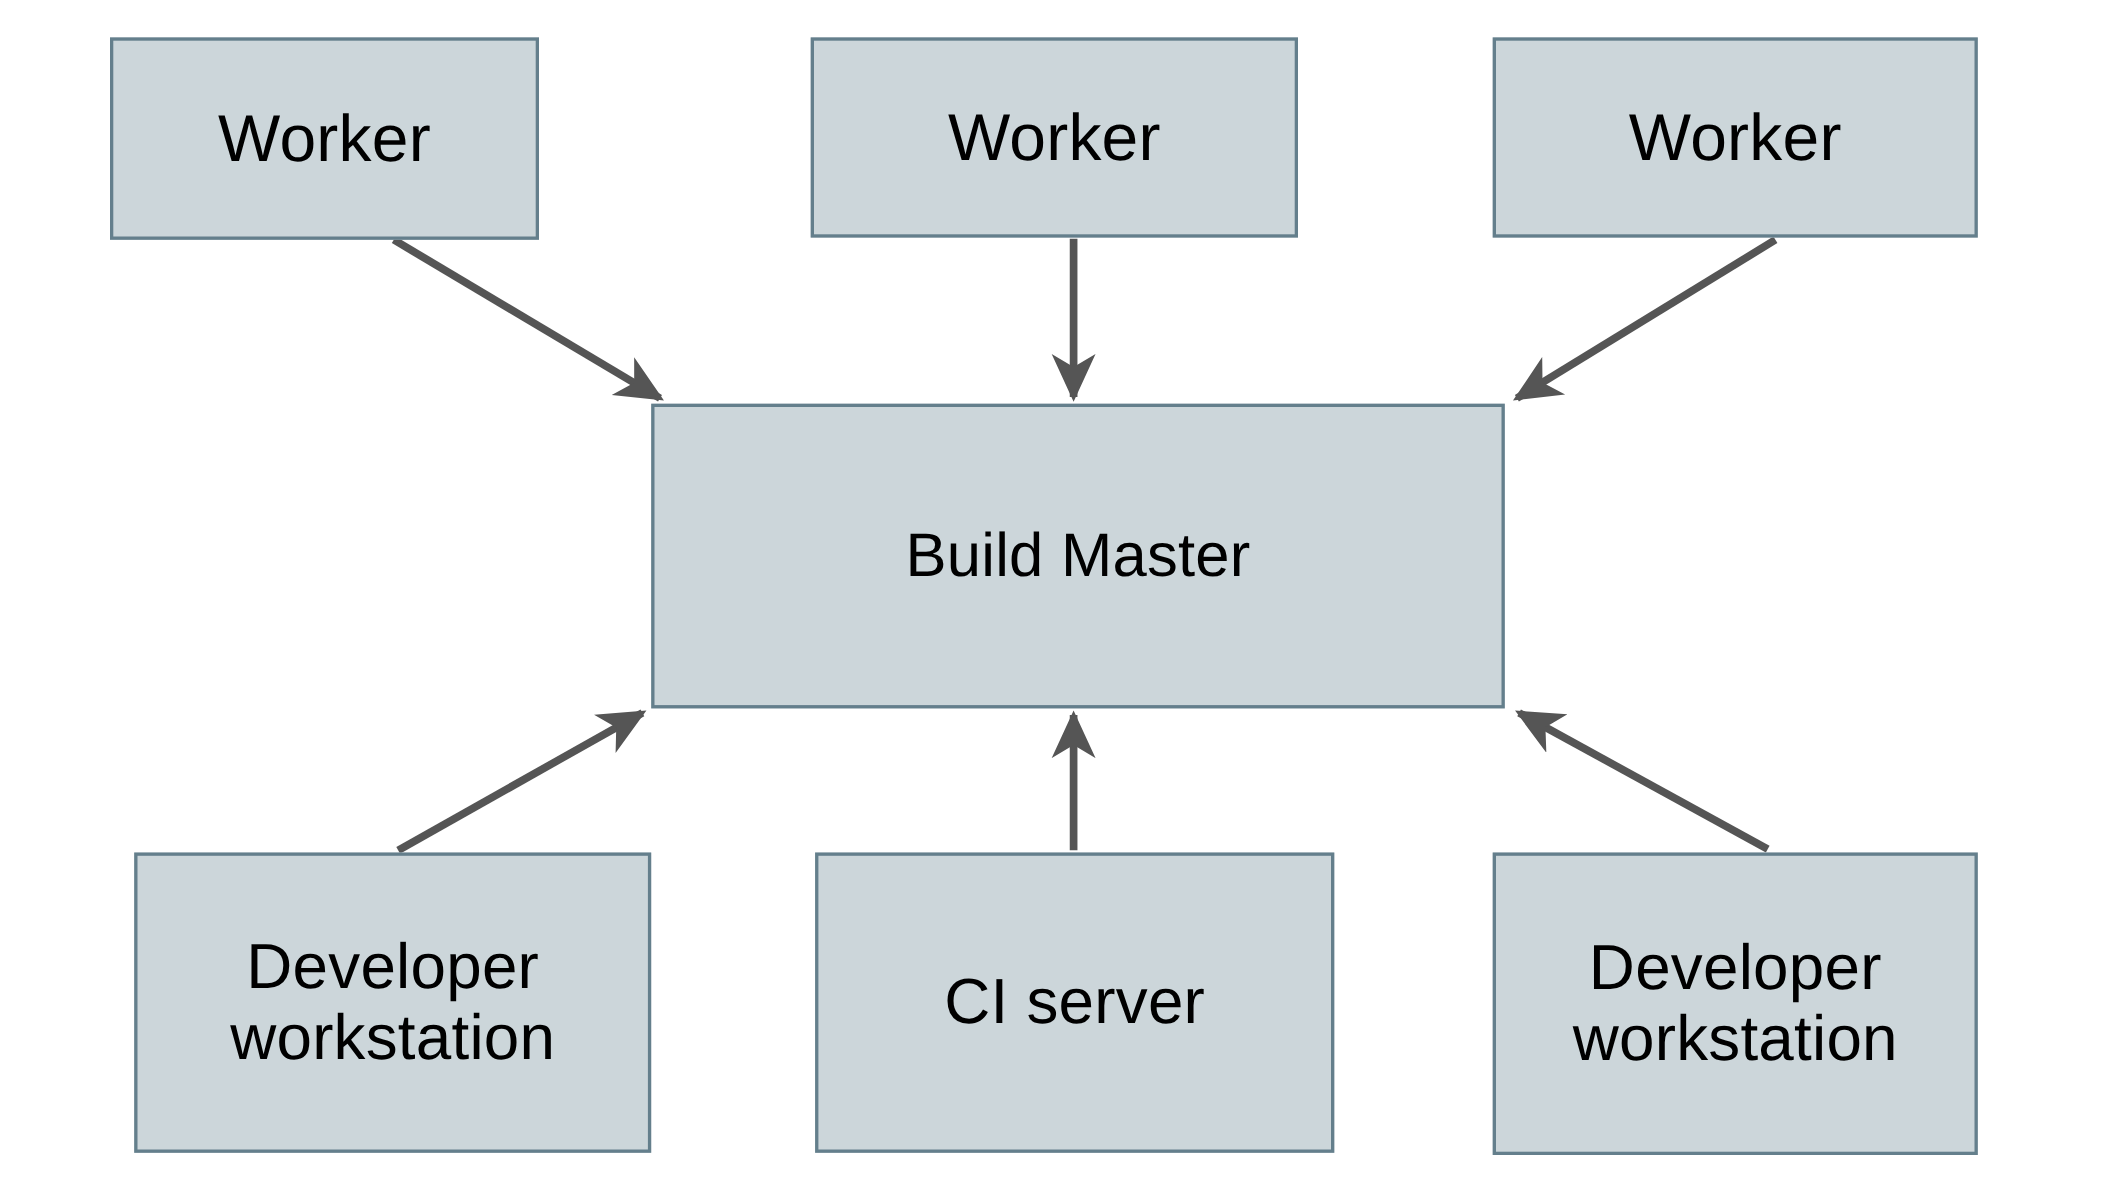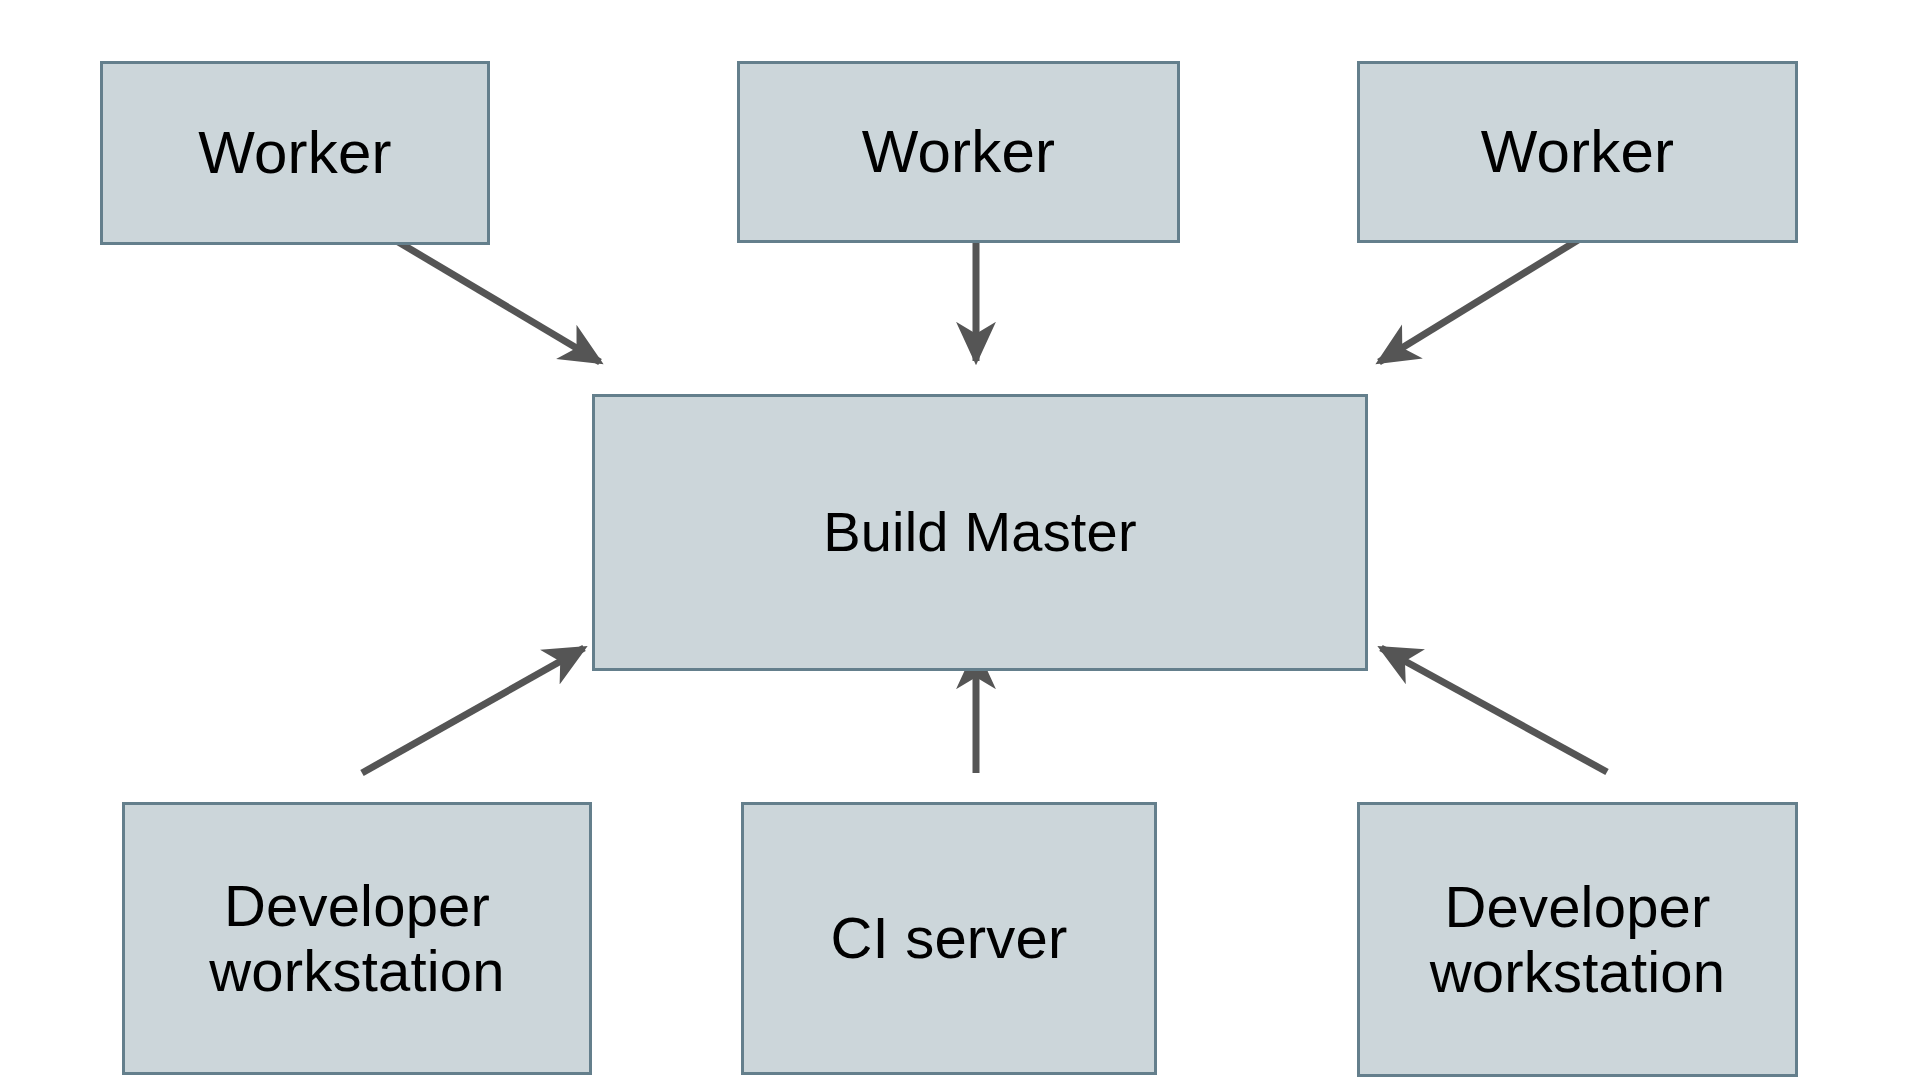--- a/index.html
+++ b/index.html
@@ -34,33 +34,32 @@
     background: #ccd6da;
     border: 3px solid #647f8c;
     display: flex;
     align-items: center;
     justify-content: center;
     text-align: center;
     color: #000000;
     line-height: 1.12;
     font-weight: 400;
     letter-spacing: 0.2px;
-    margin-top: 27px;
   }
   .node-label {
     display: block;
     white-space: pre-line;
     padding: 0 8px;
   }
   .node-worker-left  { left: 100px; top: 34px;  width: 390px; height: 184px; font-size: 60px; }
   .node-worker-mid   { left: 737px; top: 34px;  width: 443px; height: 182px; font-size: 60px; }
   .node-worker-right { left: 1357px; top: 34px; width: 441px; height: 182px; font-size: 60px; }
   .node-build-master { left: 592px; top: 367px; width: 776px; height: 277px; font-size: 56px; }
   .node-dev-left     { left: 122px; top: 775px; width: 470px; height: 273px; font-size: 58px; }
-  .node-ci-server    { left: 741px; top: 775px; width: 416px; height: 273px; font-size: 58px; }
+  .node-ci-server    { left: 741px; top: 775px; width: 472px; height: 273px; font-size: 58px; }
   .node-dev-right    { left: 1357px; top: 775px; width: 441px; height: 275px; font-size: 58px; }
 </style>
 </head>
 <body>
 
 <div id="diagram-canvas">
 
   <svg id="edge-layer" viewBox="0 0 1910 1090" width="1910" height="1090" xmlns="http://www.w3.org/2000/svg">
     <defs>
       <marker id="arrowhead" markerWidth="7" markerHeight="7" refX="5.6" refY="3.0" orient="auto" markerUnits="strokeWidth">

